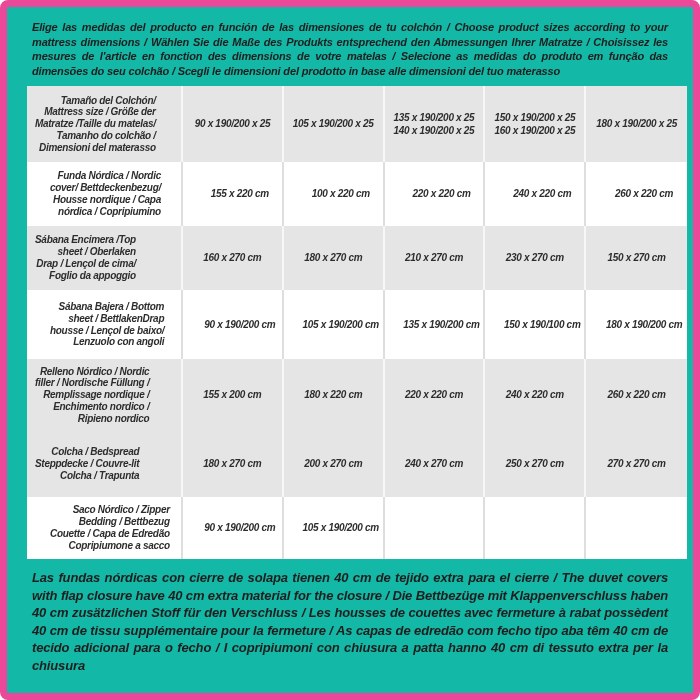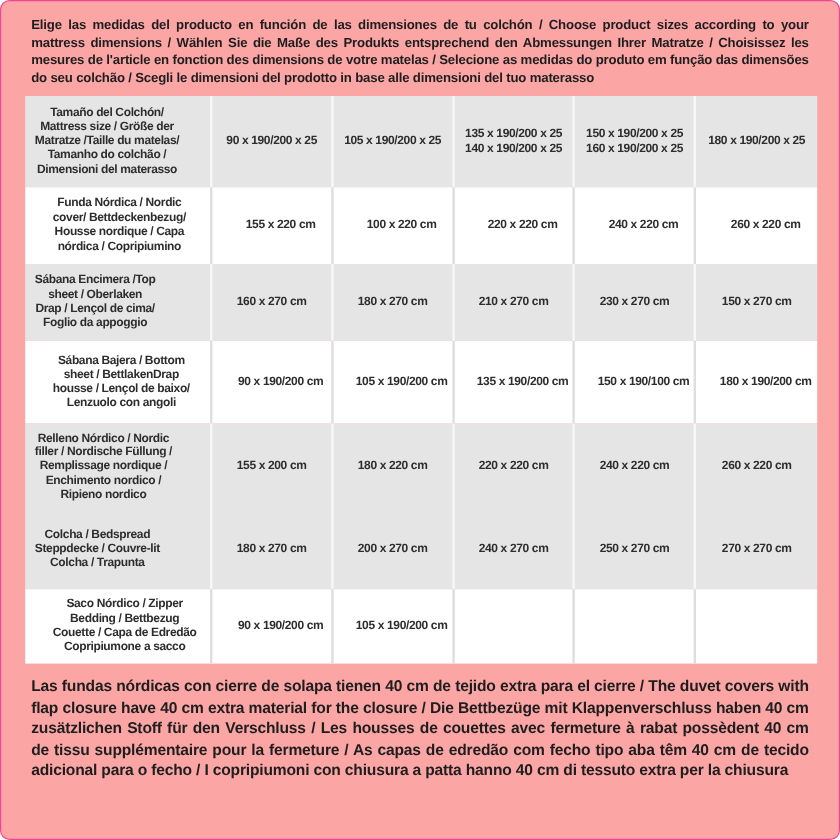--- a/index.html
+++ b/index.html
@@ -1,25 +1,26 @@
 <!DOCTYPE html>
 <html><head>
 <meta charset="utf-8">
 <style>
   html,body{margin:0;padding:0;background:#fff;}
   .page{
     position:relative;
     width:700px;height:700px;
-    background:#fca5a5;
-    border:1px solid #ec4899;
+    background:#14b8a6;
+    border:7px solid #ec4899;
     border-radius:8px;
     box-sizing:border-box;
     font-family:"Liberation Sans", sans-serif;
     color:#1b1b1b;
     overflow:hidden;
+    font-style:italic;
   }
   .intro{
     margin:13px 25px 0 25px;
     font-size:11px;
     font-weight:bold;
     line-height:1.32;
     letter-spacing:-0.15px;
     text-align:justify;
     color:#1e1e1e;
   }
@@ -40,21 +41,21 @@
     box-sizing:border-box;
     white-space:pre-line;
     font-weight:bold;
     color:#2d2d2d;
   }
   .shaded .cell{border-right:2px solid #f7f7f7;}
   .plain .cell{border-right:2px solid #dedede;margin-left:15px;}
   .cell:last-child{border-right:none;}
   .cell.label{
     justify-content:flex-start;
-    text-align:center;
+    text-align:right;
     padding:2px 3px 2px 8px;
     font-size:10px;
     line-height:1.18;
     letter-spacing:-0.3px;
   }
   .cell.value{
     justify-content:center;
     text-align:center;
     font-size:10px;
     line-height:1.35;

